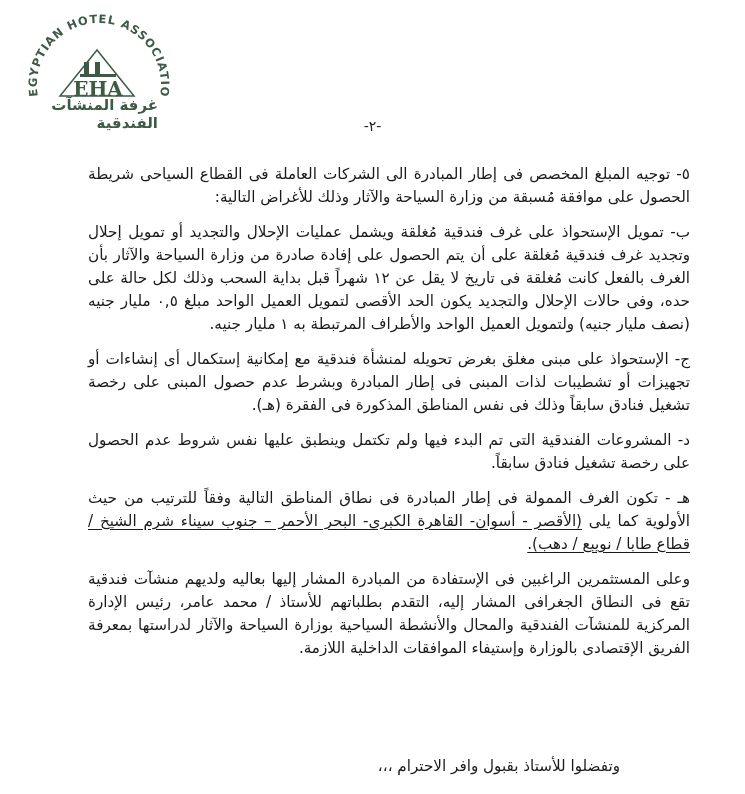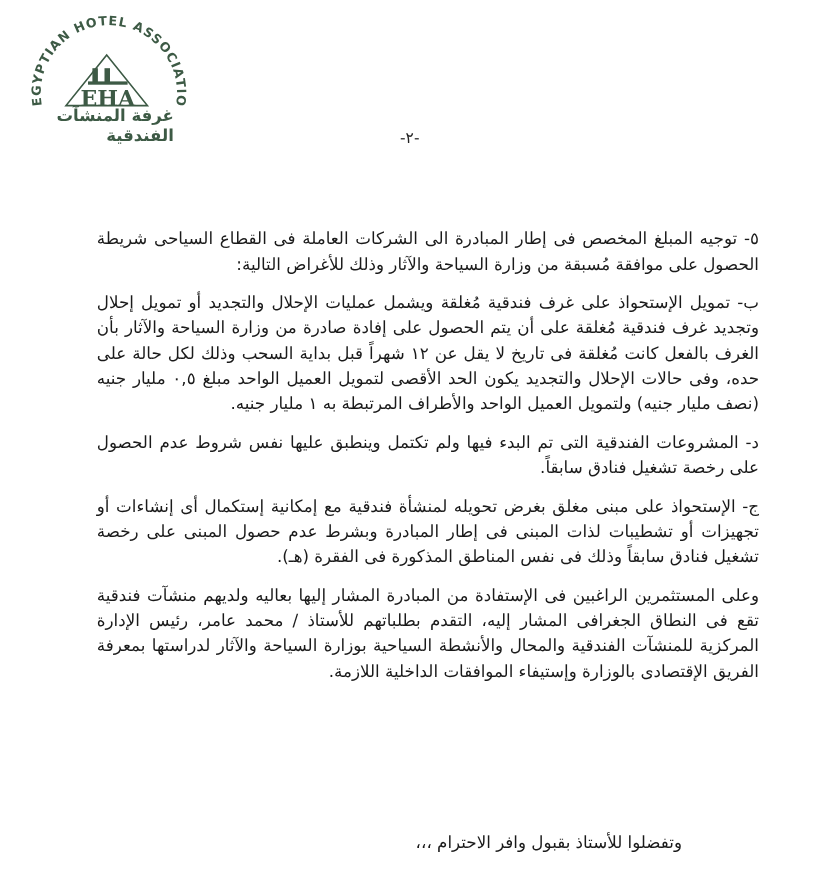--- a/index.html
+++ b/index.html
@@ -14,21 +14,20 @@
       font-size: 15px; font-weight: bold; color: #3d5a45; direction: rtl;
     }
     .page-num {
       position: absolute; left: 0; right: 0; top: 118px; text-align: center;
       font-size: 14px; color: #222;
     }
     .body-text {
       position: absolute; left: 88px; right: 55px; top: 163px;
       direction: rtl; text-align: justify; font-size: 15.2px; line-height: 23px;
       text-align-last: right;
-      margin-top: 43px;
     }
     .para { margin: 0 0 12px 0; }
     .u { text-decoration: underline; text-underline-offset: 3px; }
     .closing {
       position: absolute; right: 125px; top: 757px; direction: rtl;
       font-size: 15.2px;
     }
   </style>
 </head>
 <body>
@@ -48,18 +47,21 @@
     <text x="76" y="92" text-anchor="middle" font-family="DejaVu Serif, serif" font-size="20" font-weight="bold" fill="#3d5a45">EHA</text>
   </svg>
 </div>
 <div class="logo-arabic">غرفة المنشآت الفندقية</div>
 
 <div class="page-num">-٢-</div>
 
 <div class="body-text">
   <p class="para">٥- توجيه المبلغ المخصص فى إطار المبادرة الى الشركات العاملة فى القطاع السياحى شريطة الحصول على موافقة مُسبقة من وزارة السياحة والآثار وذلك للأغراض التالية:</p>
   <p class="para">ب- تمويل الإستحواذ على غرف فندقية مُغلقة ويشمل عمليات الإحلال والتجديد أو تمويل إحلال وتجديد غرف فندقية مُغلقة على أن يتم الحصول على إفادة صادرة من وزارة السياحة والآثار بأن الغرف بالفعل كانت مُغلقة فى تاريخ لا يقل عن ١٢ شهراً قبل بداية السحب وذلك لكل حالة على حده، وفى حالات الإحلال والتجديد يكون الحد الأقصى لتمويل العميل الواحد مبلغ ٠,٥ مليار جنيه (نصف مليار جنيه) ولتمويل العميل الواحد والأطراف المرتبطة به ١ مليار جنيه.</p>
+  <p class="para">ج- الإستحواذ على مبنى مغلق بغرض تحويله لمنشأة فندقية مع إمكانية إستكمال أى إنشاءات أو تجهيزات أو تشطيبات لذات المبنى فى إطار المبادرة وبشرط عدم حصول المبنى على رخصة تشغيل فنادق سابقاً وذلك فى نفس المناطق المذكورة فى الفقرة (هـ).</p>
   <p class="para">د- المشروعات الفندقية التى تم البدء فيها ولم تكتمل وينطبق عليها نفس شروط عدم الحصول على رخصة تشغيل فنادق سابقاً.</p>
-  <p class="para">ج- الإستحواذ على مبنى مغلق بغرض تحويله لمنشأة فندقية مع إمكانية إستكمال أى إنشاءات أو تجهيزات أو تشطيبات لذات المبنى فى إطار المبادرة وبشرط عدم حصول المبنى على رخصة تشغيل فنادق سابقاً وذلك فى نفس المناطق المذكورة فى الفقرة (هـ).</p>
+  <p class="para">
+    <span>هـ - تكون الغرف الممولة فى إطار المبادرة فى نطاق المناطق التالية وفقاً للترتيب من حيث الأولوية كما يلى </span><span class="u">(الأقصر - أسوان- القاهرة الكبرى- البحر الأحمر – جنوب سيناء شرم الشيخ / قطاع طابا / نويبع / دهب).</span>
+  </p>
   <p class="para">وعلى المستثمرين الراغبين فى الإستفادة من المبادرة المشار إليها بعاليه ولديهم منشآت فندقية تقع فى النطاق الجغرافى المشار إليه، التقدم بطلباتهم للأستاذ / محمد عامر، رئيس الإدارة المركزية للمنشآت الفندقية والمحال والأنشطة السياحية بوزارة السياحة والآثار لدراستها بمعرفة الفريق الإقتصادى بالوزارة وإستيفاء الموافقات الداخلية اللازمة.</p>
 </div>
 
 <div class="closing">وتفضلوا للأستاذ بقبول وافر الاحترام ،،،</div>
 
 </body></html>

